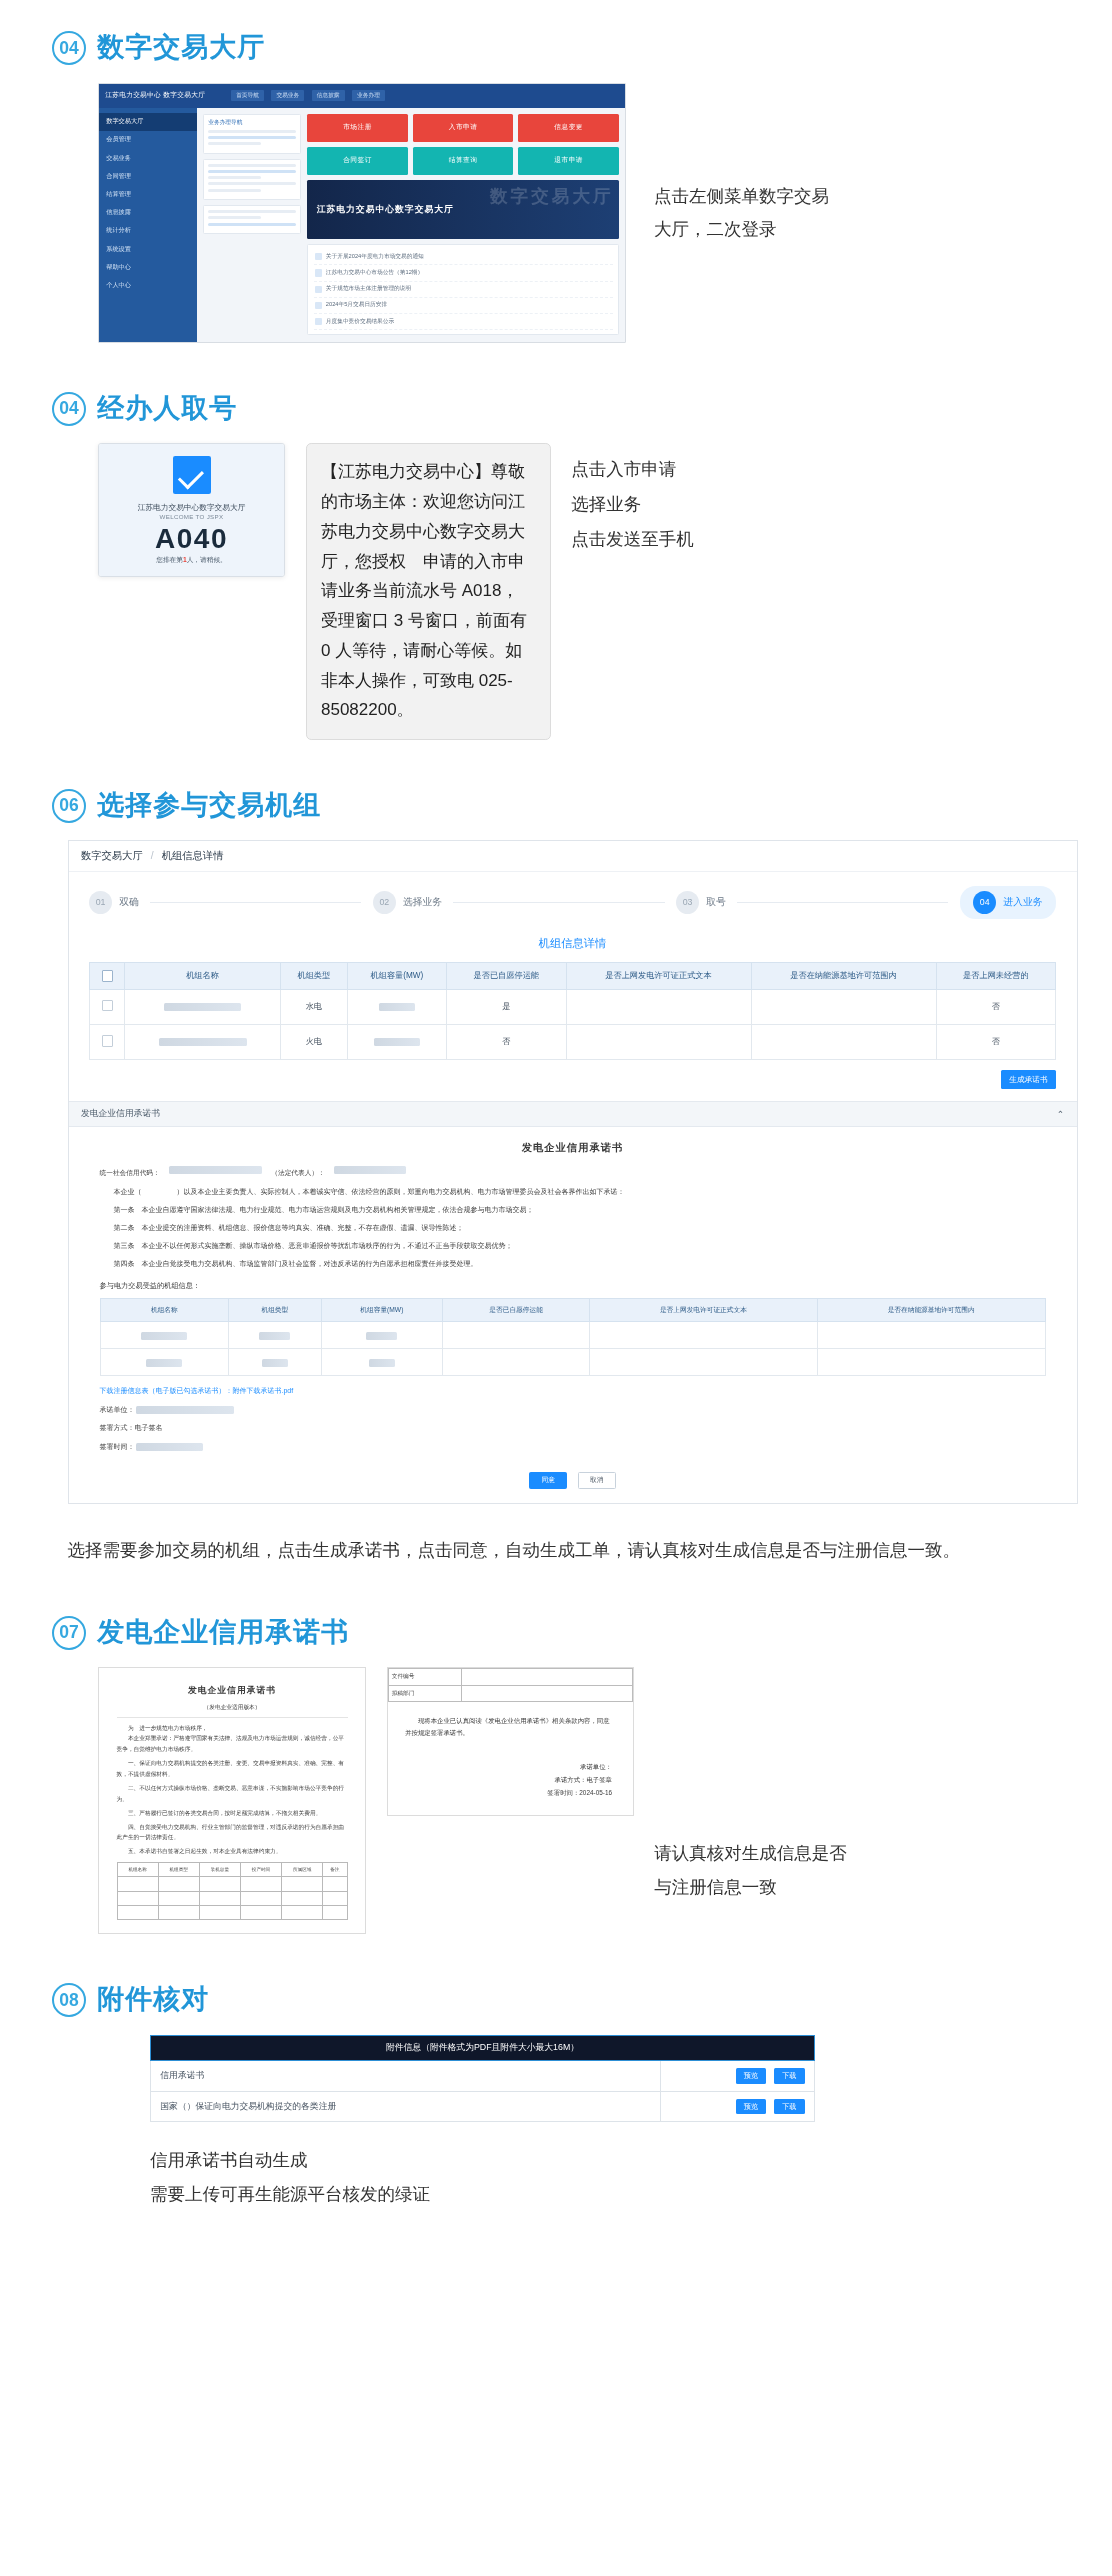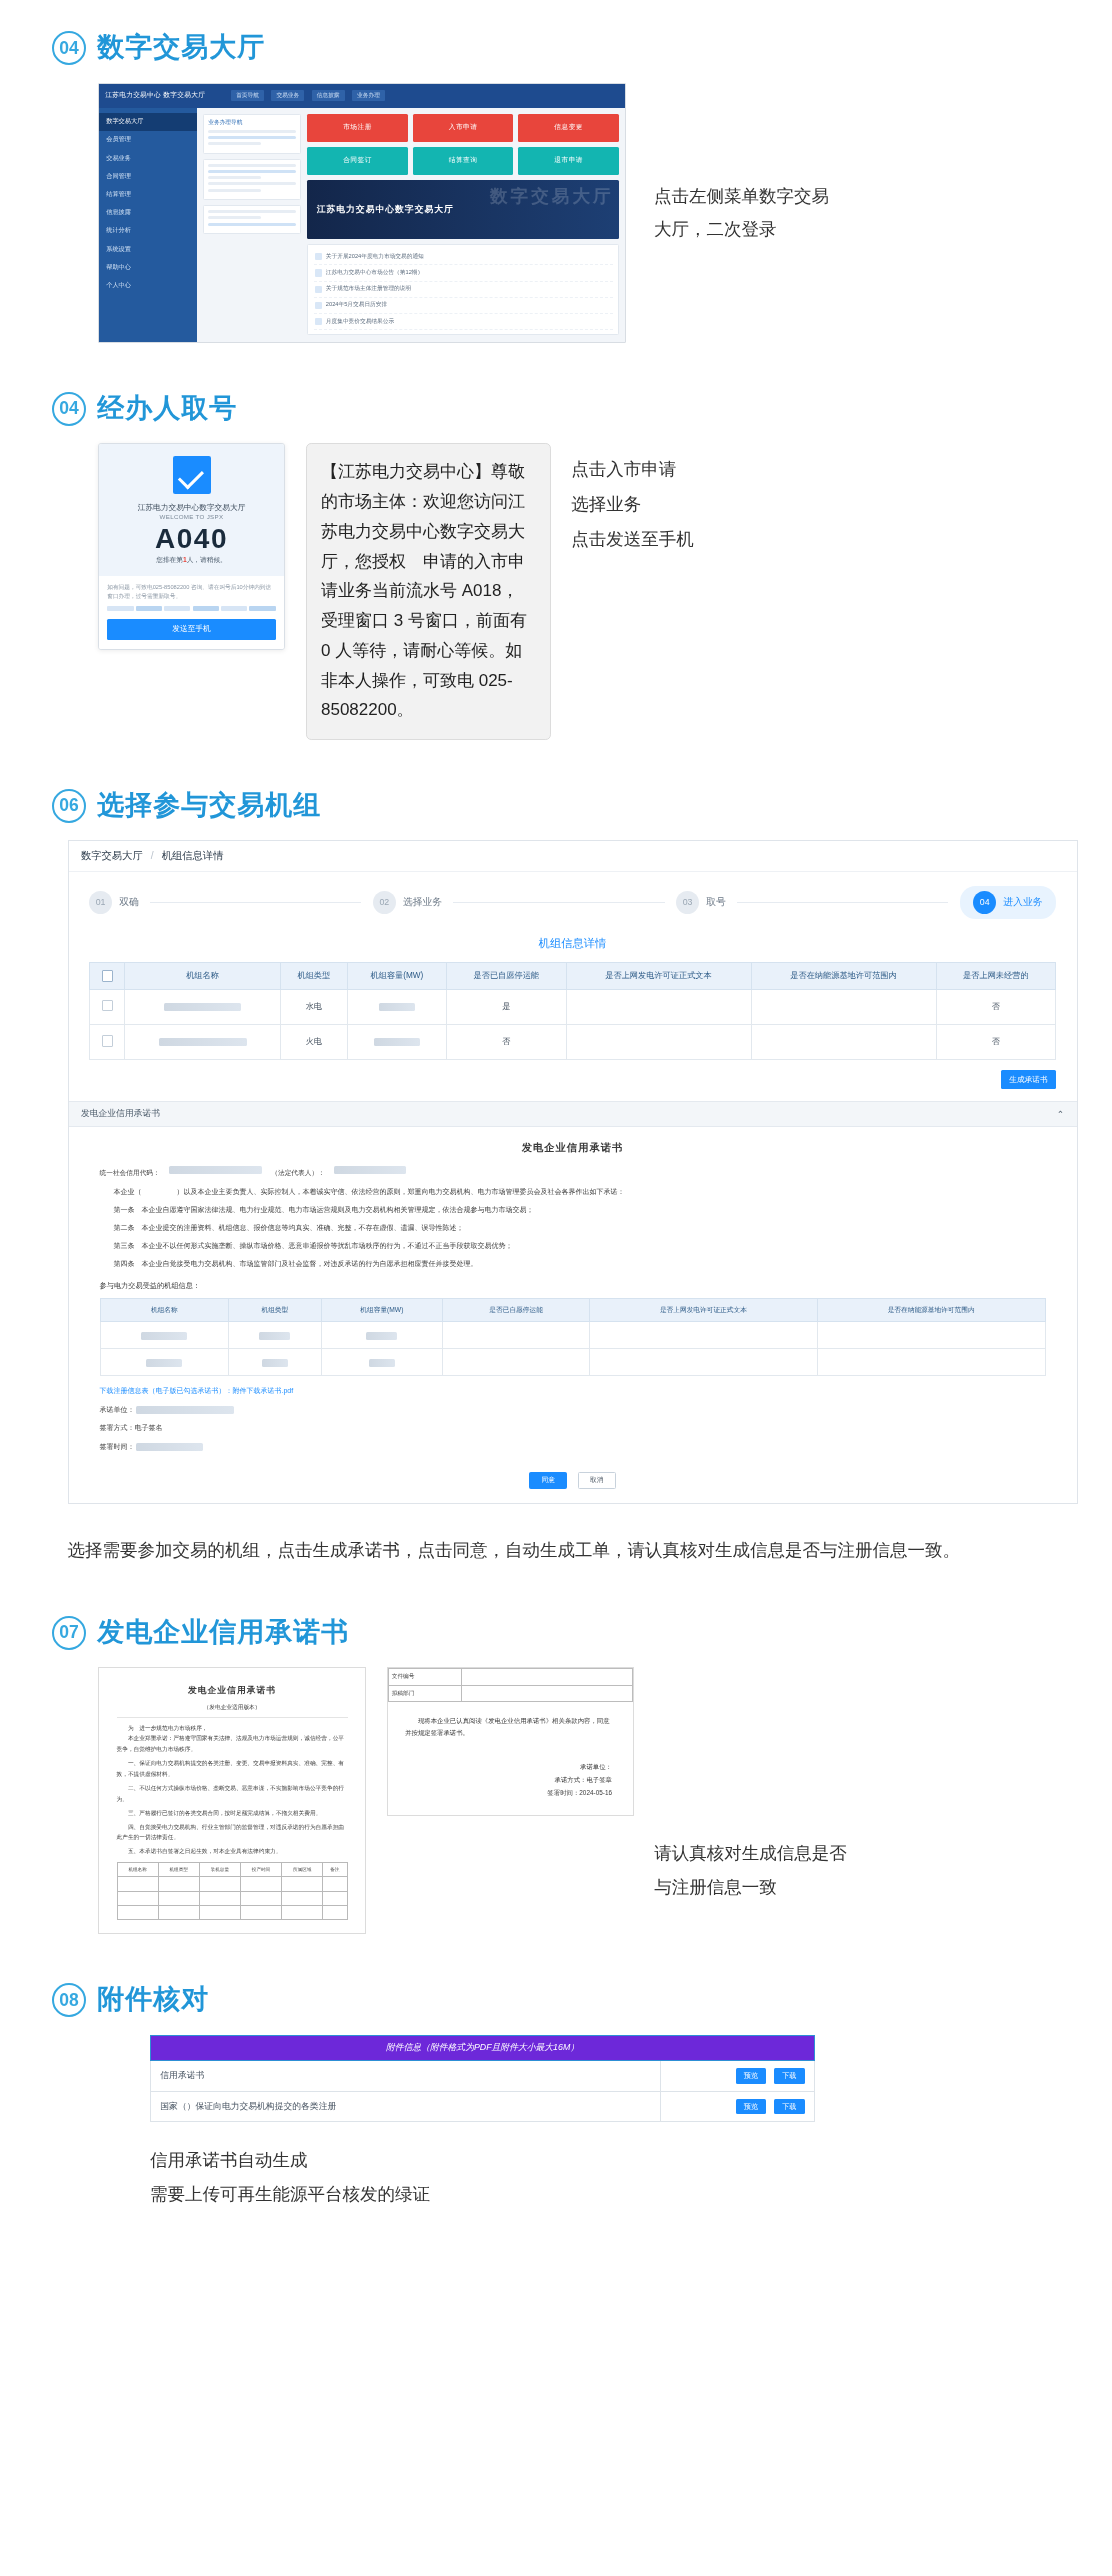--- a/index.html
+++ b/index.html
@@ -622,27 +622,26 @@
   
   #sec08 { padding-top: 49px; padding-bottom: 46px; }
   .s08-wrap { padding-left: 98px; }
   .s08-table {
     width: 665px;
     border-collapse: collapse;
     font-size: 8.8px;
     background: #fff;
   }
   .s08-table th {
-    background: #6d28d9;
+    background: #0f172a;
     color: #fff;
     font-weight: normal;
     padding: 6.2px 4.1px;
     border: 0.5px solid #2d8fd5;
     font-size: 8.8px;
-    font-style: italic;
   }
   .s08-table td {
     border: 0.5px solid #dde3e9;
     padding: 7.2px 9.3px;
     color: #44515f;
   }
   .s08-table td.actions { text-align: right; white-space: nowrap; }
   .s08-mini-btn {
     display: inline-block;
     background: #1a8cff;
@@ -773,32 +772,20 @@
       <div class="ticket">
         <div class="ticket-top">
           <div class="ticket-check"></div>
           <div class="ticket-org">江苏电力交易中心数字交易大厅</div>
           <div class="ticket-welcome">WELCOME TO JSPX</div>
           <div class="ticket-no">A040</div>
           <div class="ticket-sub">
             <span>您排在第</span><b>1</b><span>人，请稍候。</span>
           </div>
         </div>
-        <div class="ticket-bottom">
-          <div class="ticket-note">如有问题，可致电025-85082200 咨询。请在叫号后10分钟内到达窗口办理，过号需重新取号。</div>
-          <div class="ticket-bars">
-            <i></i>
-            <i></i>
-            <i></i>
-            <i></i>
-            <i></i>
-            <i></i>
-          </div>
-          <div class="ticket-btn">发送至手机</div>
-        </div>
       </div>
 
       <div class="sms-box">【江苏电力交易中心】尊敬的市场主体：欢迎您访问江苏电力交易中心数字交易大厅，您授权　申请的入市申请业务当前流水号 A018，受理窗口 3 号窗口，前面有 0 人等待，请耐心等候。如非本人操作，可致电 025-85082200。</div>
 
       <div class="s05-caption">
         <div>点击入市申请</div>
         <div>选择业务</div>
         <div>点击发送至手机</div>
       </div>
     </div>

